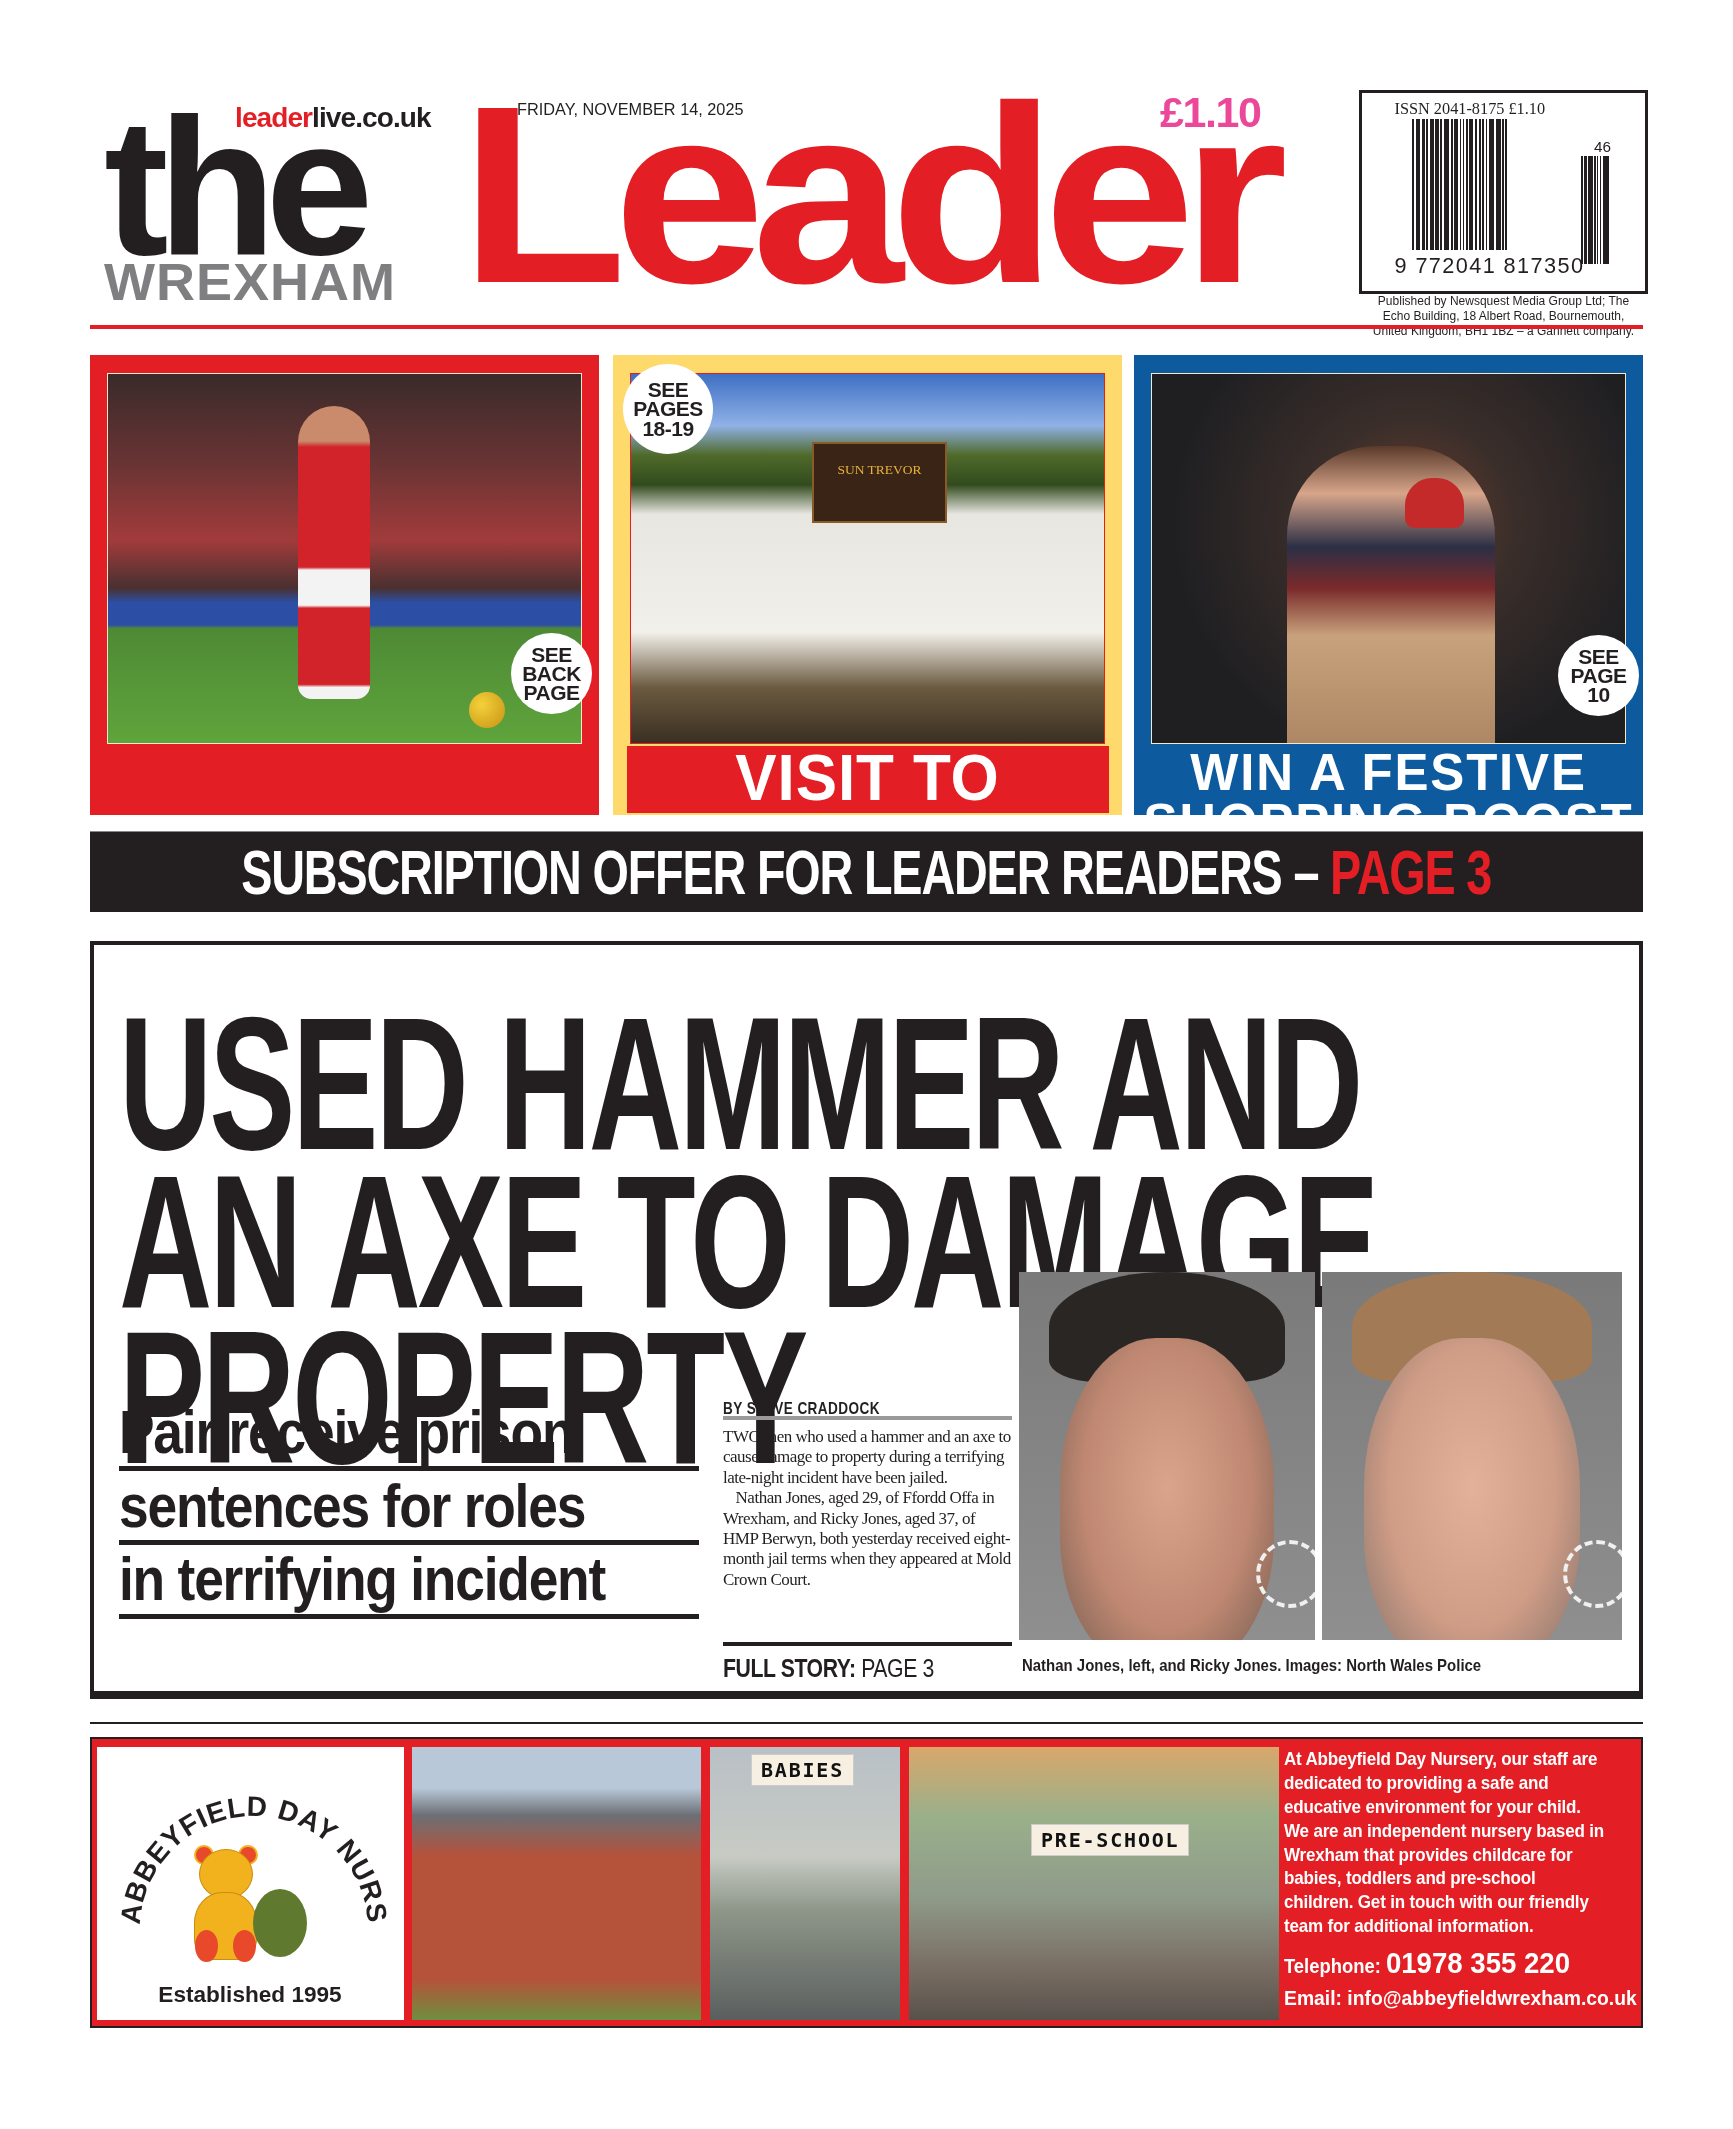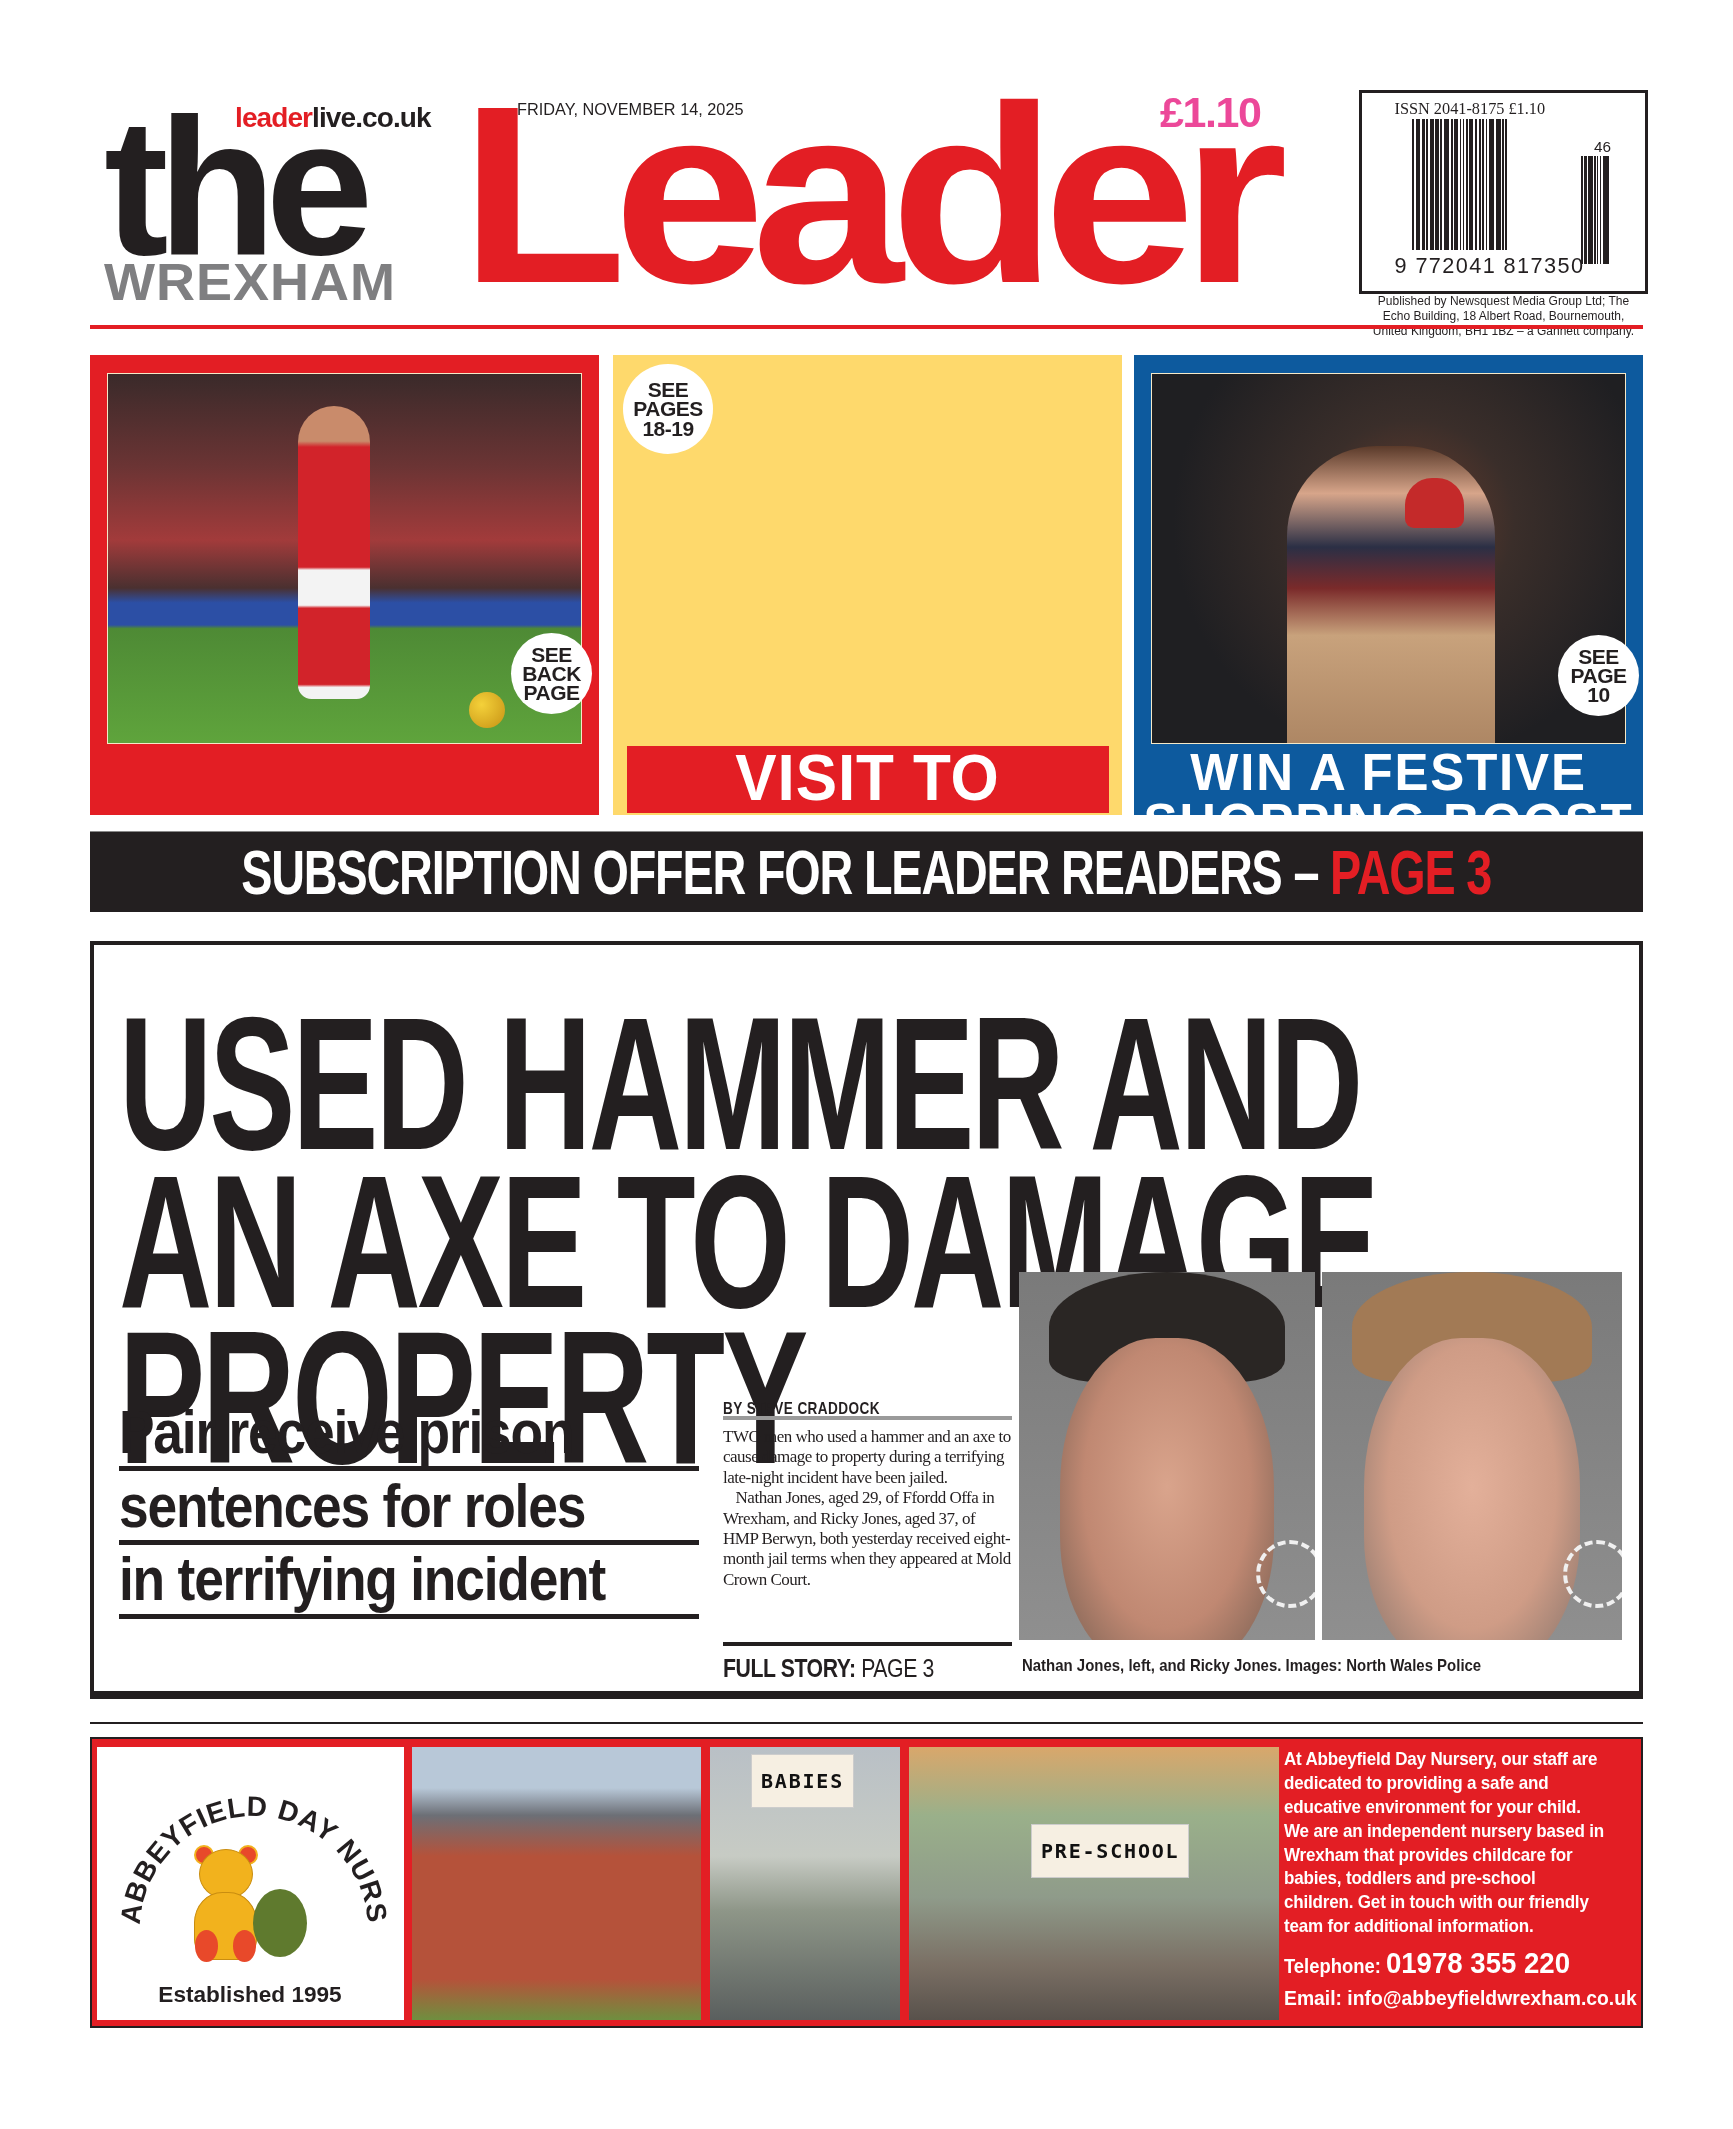--- a/index.html
+++ b/index.html
@@ -83,21 +83,21 @@
   .teddy .head { position:absolute; left:9px; top:0; width:54px; height:50px; border-radius:50%; background:#f2b21d; border:1.4px solid #c98d10; }
   .teddy .body { position:absolute; left:4.5px; top:43px; width:63px; height:68px; border-radius:45% 45% 30% 30%; background:#f2b21d; border:1.4px solid #c98d10; }
   .teddy .ear { position:absolute; top:-4.5px; width:20px; height:20px; border-radius:50%; background:#e8492a; border:2.7px solid #f2b21d; }
   .teddy .foot { position:absolute; bottom:0; width:23.5px; height:32px; border-radius:50%; background:#e8492a; }
   .green-ball { position:absolute; left:156px; top:142px; width:54px; height:68px; border-radius:50%; background:#5f7a2e; }
   .established { position: absolute; left: 0; right: 0; top: 235px; text-align: center; font-size: 22.6px; font-weight: 700; }
   .ad-photo { position: absolute; top: 8.1px; height: 273px; }
   .house { left: 320px; width: 289px; background: linear-gradient(180deg,#b8c8d8 0%,#b8c8d8 15%,#6c6f76 25%,#b5523a 40%,#b5523a 85%,#6f8f3f 100%); }
   .babies { left: 618px; width: 190px; background: linear-gradient(180deg,#b9c0c6 0%,#c7cbc4 40%,#8e9688 60%,#5a5f5e 100%); }
   .preschool { left: 817px; width: 370px; background: linear-gradient(180deg,#d9a76b 0%,#9ab08a 25%,#8f9b8a 55%,#7a6f64 80%,#58514b 100%); }
-  .room-label { position:absolute; background:#f6efe2; border:0.9px solid #ccc; font-family:"DejaVu Sans Mono", monospace; font-weight:700; color:#111; font-size:20px; padding:14px 9px; letter-spacing:1.8px; }
+  .room-label { position:absolute; background:#f6efe2; border:0.9px solid #ccc; font-family:"DejaVu Sans Mono", monospace; font-weight:700; color:#111; font-size:20px; padding:3px 9px; letter-spacing:1.8px; }
   .ad-text { position: absolute; left: 1192px; top: 8.1px; width: 352px; color: #fff; font-size: 18.5px; line-height: 1.29; font-weight: 700; letter-spacing: -0.2px; transform: scaleX(0.92); transform-origin: left top; }
   .ad-phone { position: absolute; left: 1192px; top: 207px; color: #fff; font-weight: 700; font-size: 20px; white-space: nowrap; transform: scaleX(0.92); transform-origin: left; }
   .ad-phone .num { font-size: 30px; }
   .ad-email { position: absolute; left: 1192px; top: 247px; color: #fff; font-weight: 700; font-size: 21px; white-space: nowrap; transform: scaleX(0.92); transform-origin: left; }
 </style>
 </head>
 <body>
 
 <div class="abs the-logo">the</div>
 <div class="abs site-url">
@@ -158,20 +158,23 @@
     <div class="ball"></div>
   </div>
   <div class="see-badge" style="left:421px; top:278px;">
     <span>SEE</span>
       <span>BACK</span>
       <span>PAGE</span>
   </div>
 </div>
 
 <div class="abs panel yellow">
+  <div class="photo pub" style="border-color:#e31e24;">
+    <div class="sign">SUN TREVOR</div>
+  </div>
   <div class="see-badge" style="left:10px; top:9px; width:90px; height:90px;">
     <span>SEE</span>
       <span>PAGES</span>
       <span>18-19</span>
   </div>
   <div class="venue-bar">
     <span>VISIT TO VENUE</span>
   </div>
 </div>
 

